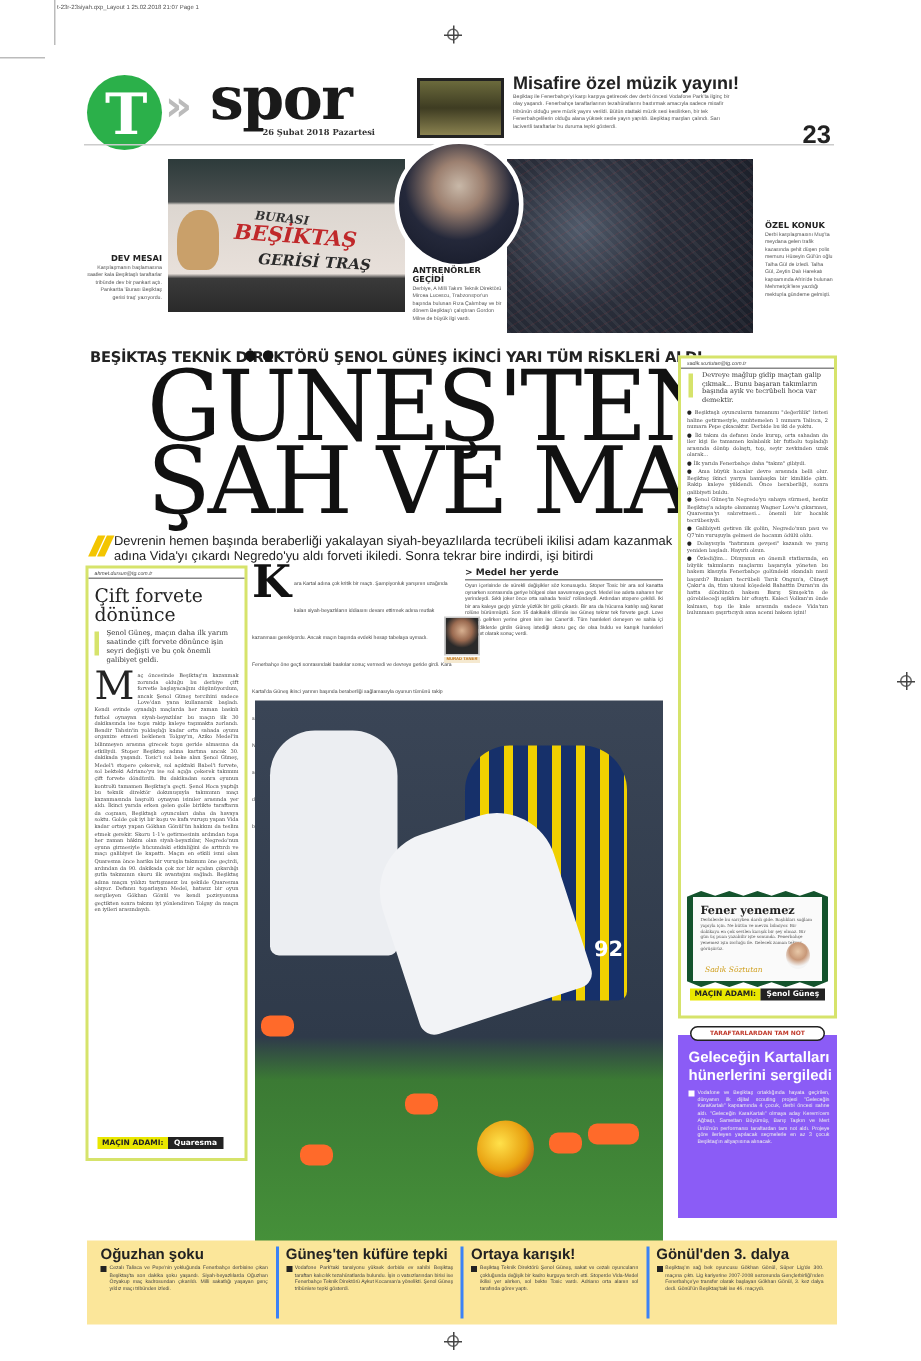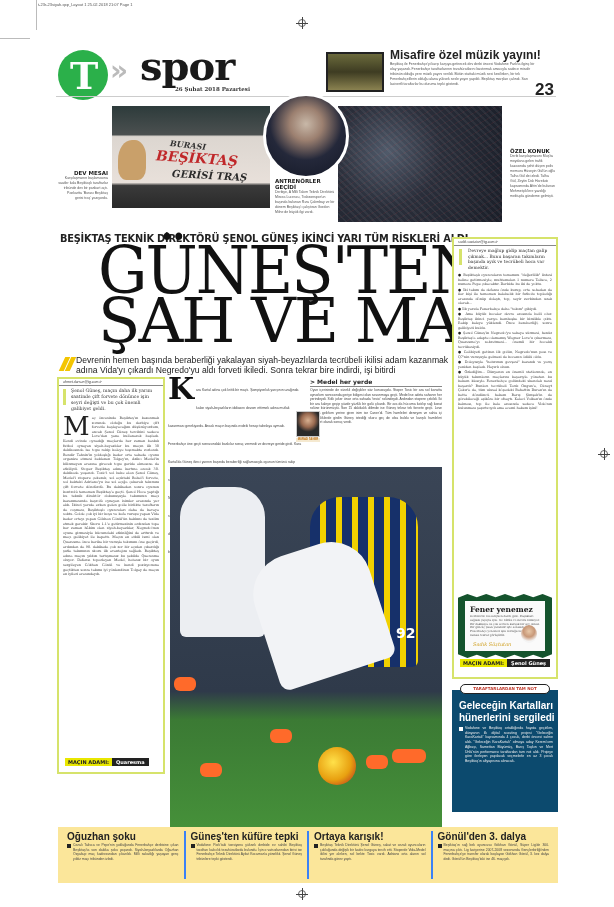--- a/index.html
+++ b/index.html
@@ -16,21 +16,21 @@
   
   .masthead { position: absolute; left: 58px; top: 48px; width: 220px; height: 52px; }
   .logo-circle { position: absolute; left: 0; top: 2px; width: 50px; height: 50px; border-radius: 50%; background: #2bb04a; }
   .logo-t { position: absolute; left: 12px; top: 4px; font-family: "DejaVu Serif", serif; font-weight: bold; font-size: 38px; color: #fff; line-height: 44px; }
   .logo-chev { position: absolute; left: 52px; top: 6px; font-family: "DejaVu Sans", sans-serif; font-weight: bold; font-size: 28px; color: #bbb; letter-spacing: -4px; }
   .logo-spor { position: absolute; left: 82px; top: -6px; font-family: "DejaVu Serif", serif; font-weight: bold; font-size: 40px; color: #1a1a1a; letter-spacing: -1px; }
   .masthead-date { position: absolute; left: 117px; top: 38px; font-family: "DejaVu Serif", serif; font-size: 5.5px; font-weight: bold; color: #333; }
   .masthead-rule { position: absolute; left: 56px; top: 96px; width: 500px; height: 1px; background: #ccc; }
 
   
-  .promo { position: absolute; left: 278px; top: 52px; width: 230px; height: 44px; margin-left: 48px; }
+  .promo { position: absolute; left: 278px; top: 52px; width: 230px; height: 44px; }
   .promo-img { position: absolute; left: 0; top: 0; width: 58px; height: 40px; background: linear-gradient(180deg,#6b6a3c 0%,#3e3c22 50%,#8a8250 100%); border: 2px solid #222; }
   .promo-title { position: absolute; left: 64px; top: -4px; font-family: "Liberation Sans", sans-serif; font-weight: bold; font-size: 12px; color: #222; white-space: nowrap; }
   .promo-body { position: absolute; left: 64px; top: 10px; width: 150px; font-size: 3.5px; line-height: 5px; color: #555; }
   .page-num { position: absolute; left: 535px; top: 80px; font-family: "Liberation Sans", sans-serif; font-weight: bold; font-size: 17px; color: #222; }
 
   
   .photo-banner { position: absolute; left: 112px; top: 106px; width: 158px; height: 102px; background: linear-gradient(180deg,#2d3b3b 0%,#4b5050 28%,#dcd6d0 30%,#e8e0da 75%,#3a3a3a 78%,#2a2a2a 100%); overflow: hidden; }
   .banner-text { position: absolute; font-family: "DejaVu Serif", serif; font-weight: bold; font-style: italic; }
   .banner-eagle { position: absolute; left: 6px; top: 34px; width: 28px; height: 40px; border-radius: 50% 40% 30% 30%; background: #c9a06a; }
   .photo-crowd { position: absolute; left: 338px; top: 106px; width: 164px; height: 116px; background: radial-gradient(circle at 30% 40%, #505a6a 0%, #2a2e3a 40%, #1a1e28 100%); }
@@ -91,29 +91,29 @@
   
   .col-right { position: absolute; left: 452px; top: 237px; width: 106px; height: 442px; border: 2px solid #d6e36b; background: #fff; }
   .col-right .col-head { height: 44px; }
   .col-right .col-name { top: 14px; }
   .cr-title { font-family: "DejaVu Serif", serif; font-size: 11px; line-height: 12px; color: #222; padding: 5px 4px 2px; }
   .cr-lede { position: relative; padding: 2px 4px 3px 14px; font-family: "DejaVu Serif", serif; font-size: 4.4px; line-height: 5.6px; color: #333; }
   .cr-lede::before { content: ""; position: absolute; left: 5px; top: 3px; width: 3px; height: 16px; background: #d6e36b; }
   .cr-bullets { padding: 0 4px; font-family: "DejaVu Serif", serif; font-size: 3.4px; line-height: 4.5px; color: #444; text-align: justify; }
   .cr-bullets p { margin-bottom: 1px; }
   .cr-bullets p::before { content: "● "; color: #222; font-size: 3.6px; }
-  .fener-box { position: absolute; left: 4px; top: 355px; width: 94px; height: 64px; border: 7px solid #14532d; background: #fafafa; clip-path: polygon(0 6%, 10% 0, 20% 5%, 30% 0, 40% 5%, 50% 0, 60% 5%, 70% 0, 80% 5%, 90% 0, 100% 6%, 100% 94%, 90% 100%, 80% 95%, 70% 100%, 60% 95%, 50% 100%, 40% 95%, 30% 100%, 20% 95%, 10% 100%, 0 94%); }
+  .fener-box { position: absolute; left: 4px; top: 355px; width: 94px; height: 64px; border: 4px solid #14532d; background: #fafafa; clip-path: polygon(0 6%, 10% 0, 20% 5%, 30% 0, 40% 5%, 50% 0, 60% 5%, 70% 0, 80% 5%, 90% 0, 100% 6%, 100% 94%, 90% 100%, 80% 95%, 70% 100%, 60% 95%, 50% 100%, 40% 95%, 30% 100%, 20% 95%, 10% 100%, 0 94%); }
   .fener-title { font-family: "DejaVu Serif", serif; font-weight: bold; font-size: 7.5px; color: #222; padding: 4px 5px 1px; }
   .fener-body { padding: 0 5px; font-family: "DejaVu Serif", serif; font-size: 2.8px; line-height: 3.8px; color: #555; }
   .fener-sig { position: absolute; left: 8px; bottom: 4px; font-family: "DejaVu Serif", serif; font-style: italic; font-size: 5px; color: #d0a020; }
   .fener-face { position: absolute; right: 8px; bottom: 8px; width: 16px; height: 18px; border-radius: 50%; background: radial-gradient(circle at 50% 35%, #e8c8a8 0%, #c89878 40%, #f4f4f4 70%); }
   .col-right .macin-adami { left: 6px; bottom: 10px; }
 
   
-  .black-box { position: absolute; left: 452px; top: 690px; width: 106px; height: 122px; background: #0c4a6e; color: #fff; }
+  .black-box { position: absolute; left: 452px; top: 690px; width: 106px; height: 122px; background: #8b5cf6; color: #fff; }
   .bb-tag { position: absolute; left: 8px; top: -6px; width: 90px; height: 10px; background: #fff; border: 1px solid #222; border-radius: 5px; font-family: "DejaVu Sans", sans-serif; font-weight: bold; font-size: 4px; color: #c0392b; text-align: center; line-height: 8px; }
   .bb-title { position: absolute; left: 7px; top: 10px; width: 96px; font-family: "Liberation Sans", sans-serif; font-weight: bold; font-size: 10px; line-height: 11.5px; color: #fff; }
   .bb-body { position: absolute; left: 7px; top: 36px; width: 94px; font-size: 3.5px; line-height: 4.7px; color: #eee; text-align: justify; padding-left: 6px; }
   .bb-body::before { content: ""; position: absolute; left: 0; top: 1px; width: 4px; height: 4px; background: #fff; }
 
   
   .bottom-strip { position: absolute; left: 58px; top: 827px; width: 500px; height: 56px; background: #fbe69a; display: flex; padding: 4px 4px; }
   .bs-item { flex: 1; padding: 0 5px; border-right: 2px solid #3b82f6; }
   .bs-item:last-child { border-right: none; }
   .bs-title { font-family: "Liberation Sans", sans-serif; font-weight: bold; font-size: 10px; line-height: 12px; color: #222; white-space: nowrap; }
@@ -177,20 +177,21 @@
 <div class="deck">
   <div class="deck-mark">
     <span style="left:2px;"></span>
       <span style="left:8px;"></span>
   </div>
   <div class="deck-text">Devrenin hemen başında beraberliği yakalayan siyah-beyazlılarda tecrübeli ikilisi adam kazanmak adına Vida'yı çıkardı Negredo'yu aldı forveti ikiledi. Sonra tekrar bire indirdi, işi bitirdi</div>
 </div>
 
 <div class="col-left">
   <div class="col-email">ahmet.dursun@tg.com.tr</div>
+  <div class="col-title">Çift forvete dönünce</div>
   <div class="col-lede">Şenol Güneş, maçın daha ilk yarım saatinde çift forvete dönünce işin seyri değişti ve bu çok önemli galibiyet geldi.</div>
   <div class="col-body">
     <span class="dropcap">M</span>
     <span>aç öncesinde Beşiktaş'ın kazanmak zorunda olduğu bu derbiye çift forvetle başlayacağını düşünüyordum, ancak Şenol Güneş tercihini sadece Love'dan yana kullanarak başladı. Kendi evinde oynadığı maçlarda her zaman baskılı futbol oynayan siyah-beyazlılar bu maçın ilk 30 dakikasında ise topu rakip kaleye taşımakta zorlandı. Bendir Tahsin'in yoldaşlığı kadar orta sahada oyunu organize etmesi beklenen Tolgay'ın, Aziko Medel'in bilinmeyen arasına girecek topu geride almasına da etkiliydi. Stoper Beşiktaş adına kartına ancak 30. dakikada yaşandı. Tosic'i sol beke alan Şenol Güneş, Medel'i stopere çekerek, sol açıktaki Babel'i forvete, sol bekteki Adriano'yu ise sol açığa çekerek takımını çift forvete döndürdü. Bu dakikadan sonra oyunun kontrolü tamamen Beşiktaş'a geçti. Şenol Hoca yaptığı bu teknik direktör dokunuşuyla takımının maçı kazanmasında başrolü oynayan isimler arasında yer aldı. İkinci yarıda erken gelen golle birlikte taraftarın da coşması, Beşiktaşlı oyuncuları daha da havaya soktu. Golde çok iyi bir koşu ve kafa vuruşu yapan Vida kadar ortayı yapan Gökhan Gönül'ün hakkını da teslim etmek gerekir. Skoru 1-1'e getirmesinin ardından topa her zaman hâkim olan siyah-beyazlılar, Negredo'nun oyuna girmesiyle hücumdaki etkinliğini de arttırdı ve maçı galibiyet ile kapattı. Maçın en etkili ismi olan Quaresma önce harika bir vuruşla takımını öne geçirdi, ardından da 90. dakikada çok zor bir açıdan çıkardığı şutla takımının skoru ilk avantajını sağladı. Beşiktaş adına maçın yıldızı tartışmasız bu şekilde Quaresma oluyor. Defansı toparlayan Medel, hatasız bir oyun sergileyen Gökhan Gönül ve kendi pozisyonuna geçtikten sonra takımı iyi yönlendiren Tolgay da maçın en iyileri arasındaydı.</span>
   </div>
   <div class="macin-adami">
     <span class="lbl">MAÇIN ADAMI:</span>
     <span class="val">Quaresma</span>
   </div>
 </div>

